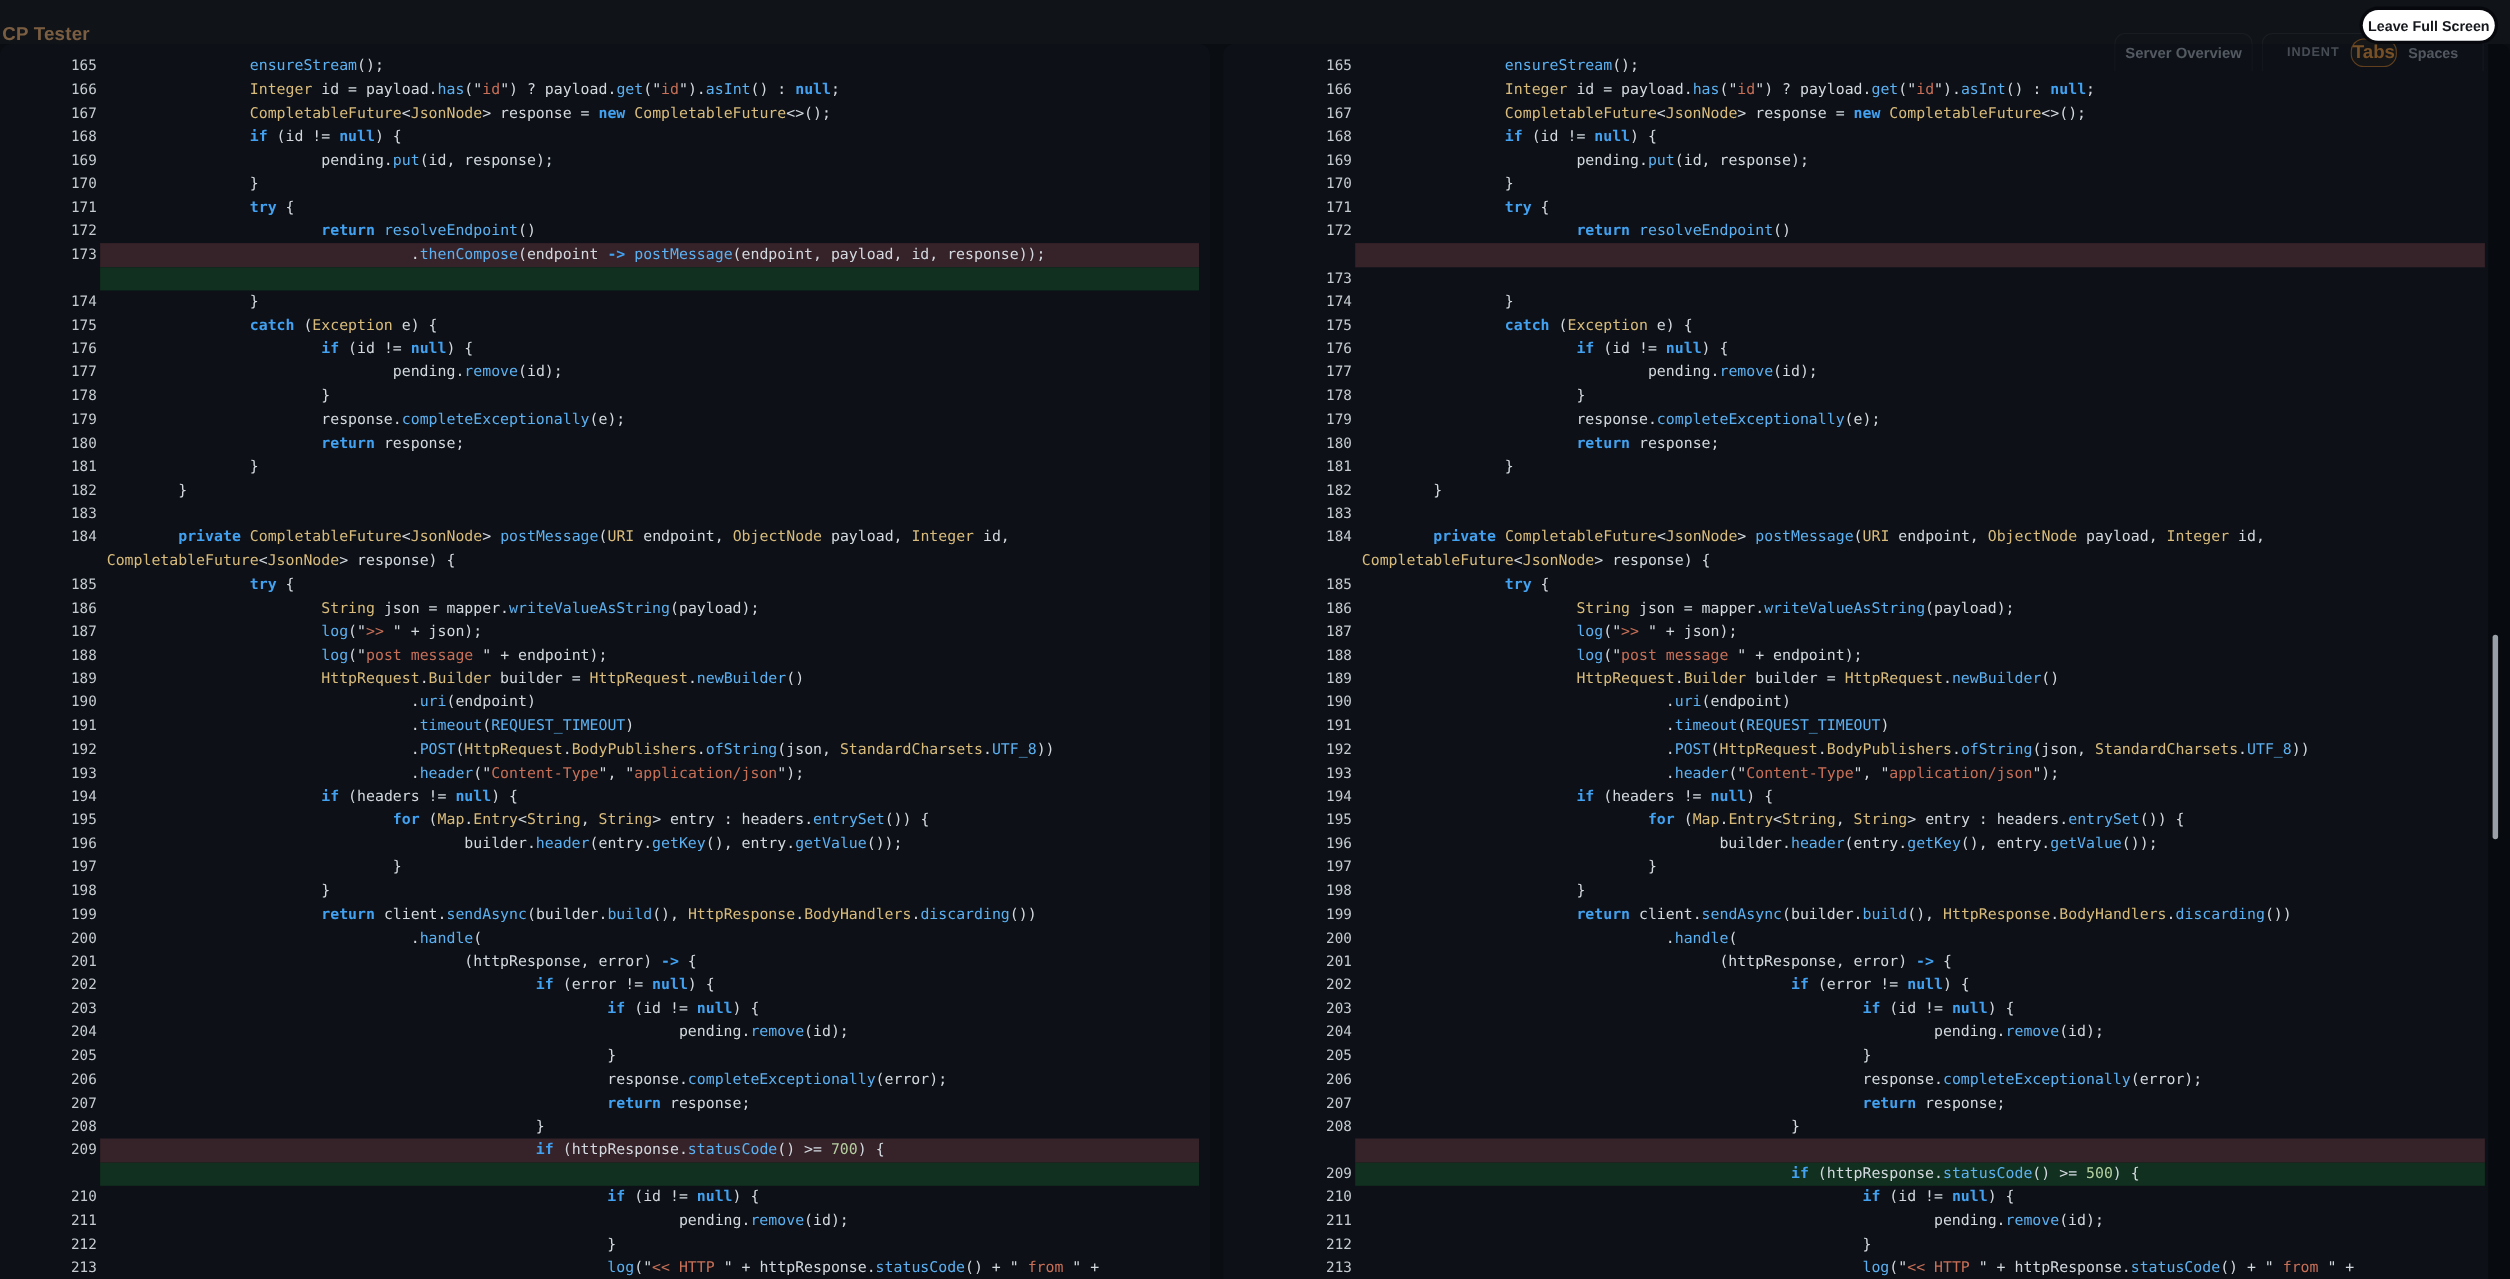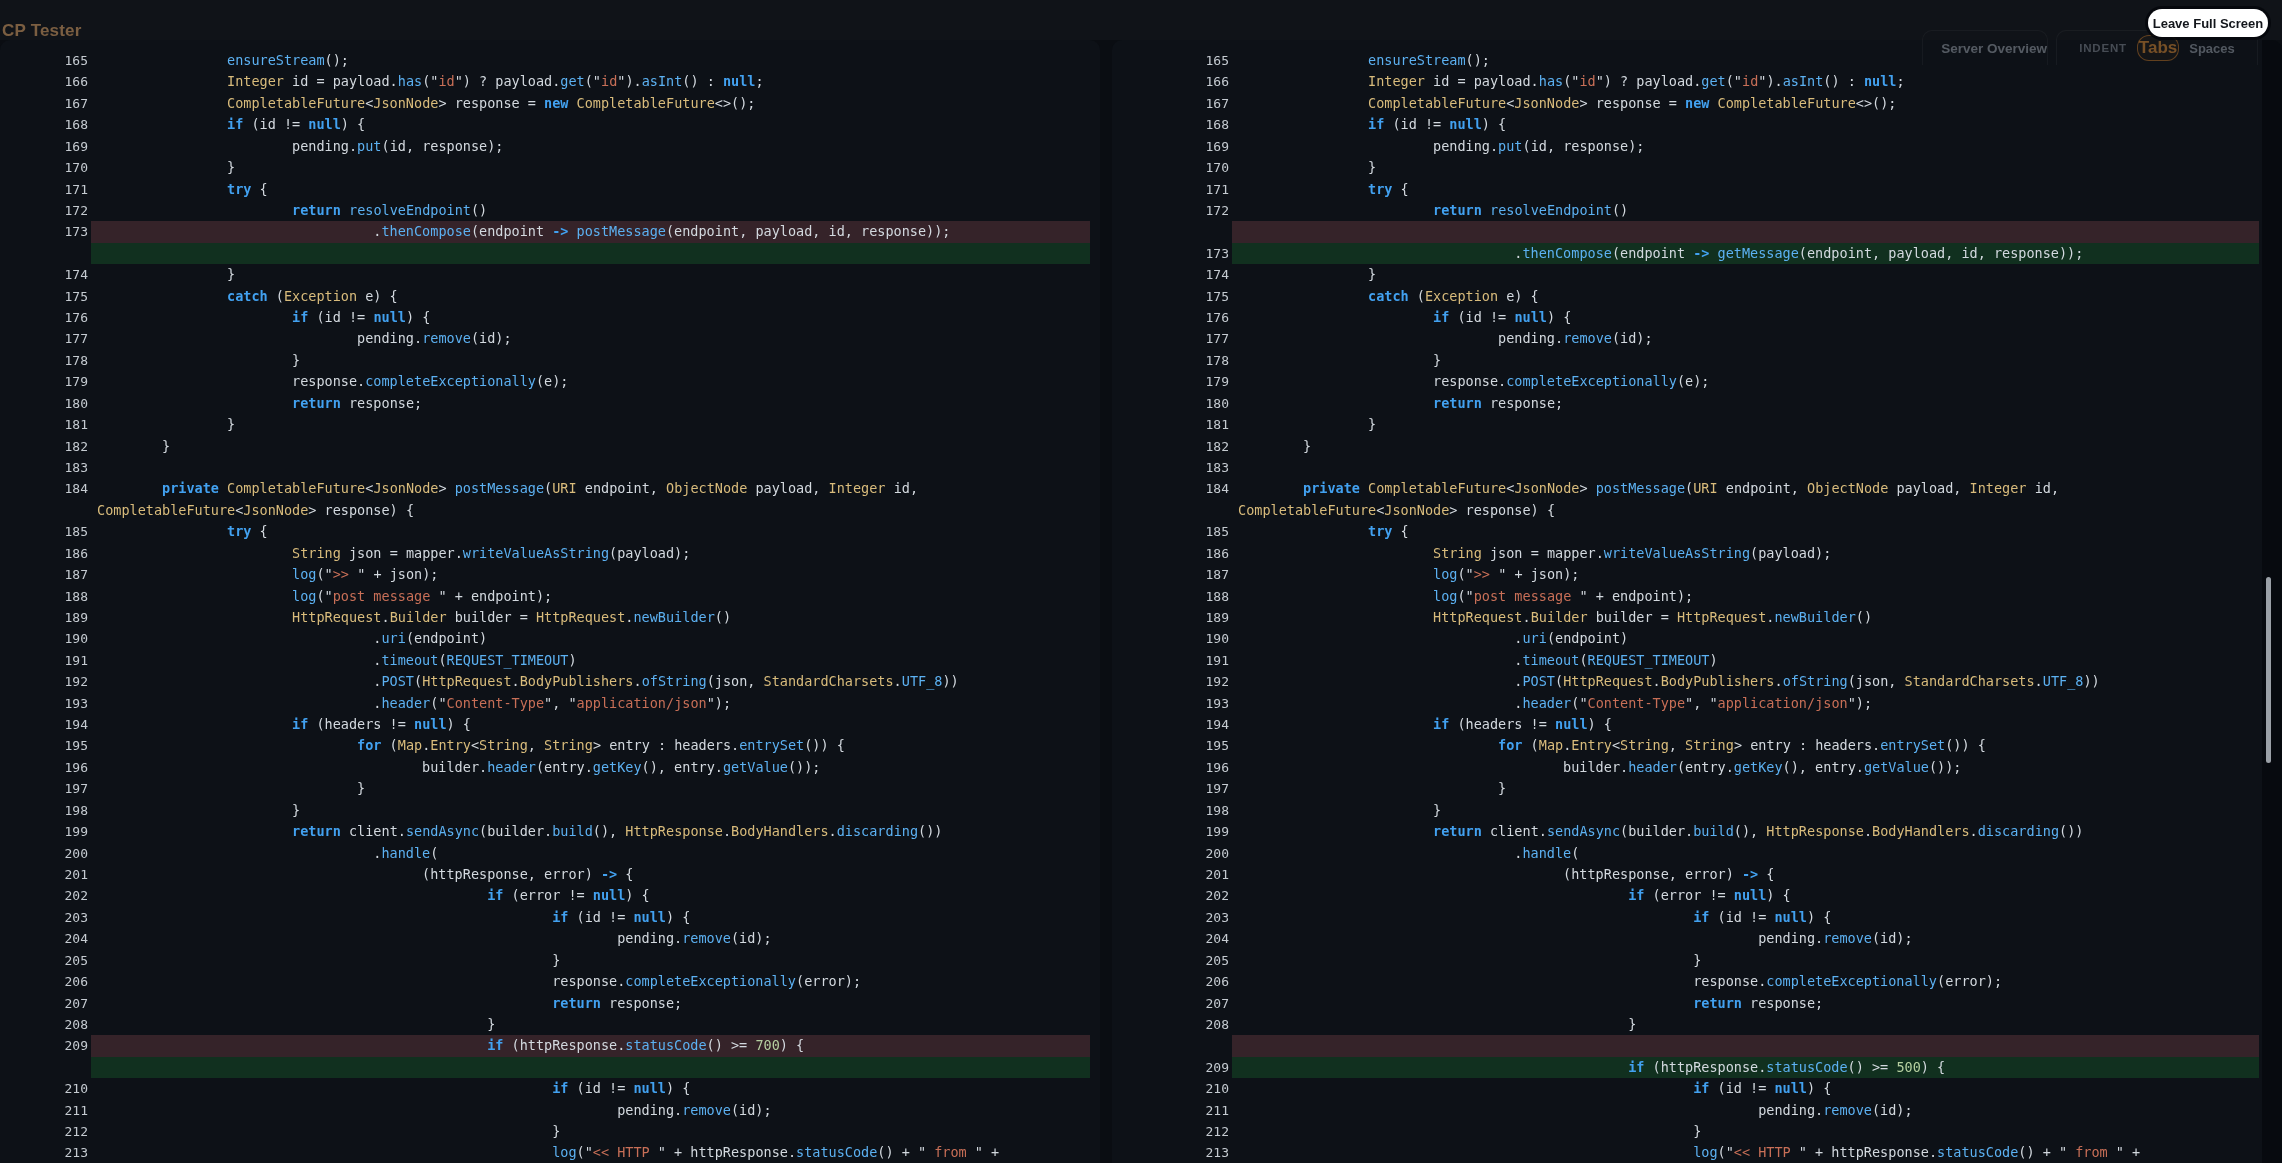--- a/index.html
+++ b/index.html
@@ -9,21 +9,21 @@
   }
   #top-bar{position:absolute;top:0;left:0;right:0;height:40px;background:#101318}
   #app-title{
     position:absolute;left:2px;top:21px;font-size:17px;font-weight:bold;
     color:#fdba74;opacity:.45;letter-spacing:.2px;white-space:nowrap;
   }
   
   #server-tab{
     position:absolute;left:1922px;top:30px;width:124px;height:34px;z-index:5;
     border:1px solid rgba(255,255,255,.08);border-bottom:none;border-radius:10px 10px 0 0;
-    display:flex;align-items:center;justify-content:flex-end;opacity:.5;
+    display:flex;align-items:center;justify-content:center;opacity:.5;
     font-size:13.5px;font-weight:bold;color:#9aa2ac;
   }
   #indent-group{
     position:absolute;left:2056px;top:30px;width:200px;height:34px;z-index:5;
     border:1px solid rgba(255,255,255,.08);border-bottom:none;border-radius:10px 10px 0 0;
     display:flex;align-items:center;justify-content:center;gap:10px;opacity:.55;
   }
   #indent-label{font-size:11.5px;font-weight:bold;letter-spacing:.8px;color:#767d87}
   #indent-tabs{
     font-size:17px;font-weight:bold;color:var(--accent,#cf8434);
@@ -337,21 +337,20 @@
       <div class="row">
         <span class="ln">172</span>
         <div class="code">                        <span class="kw">return</span> <span class="fn">resolveEndpoint</span>()</div>
       </div>
       <div class="row">
         <span class="ln"></span>
         <div class="code hl-red-empty"></div>
       </div>
       <div class="row">
         <span class="ln">173</span>
-        <div class="code hl-green">                                  .<span class="fn">thenCompose</span>(endpoint <span class="kw">-&gt;</span> <span class="fn">getMessage</span>(endpoint, payload, id, response));</div>
       </div>
       <div class="row">
         <span class="ln">174</span>
         <div class="code">                }</div>
       </div>
       <div class="row">
         <span class="ln">175</span>
         <div class="code">                <span class="kw">catch</span> (<span class="typ">Exception</span> e) {</div>
       </div>
       <div class="row">

